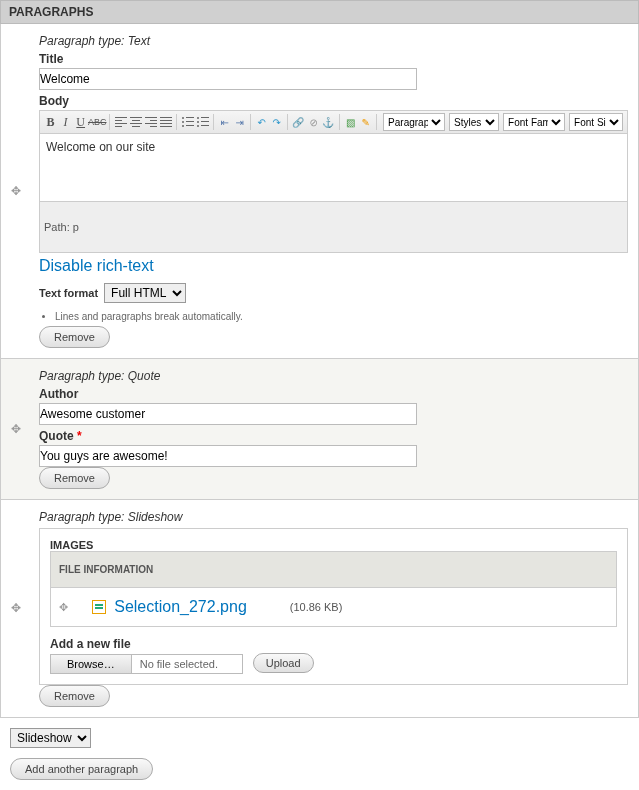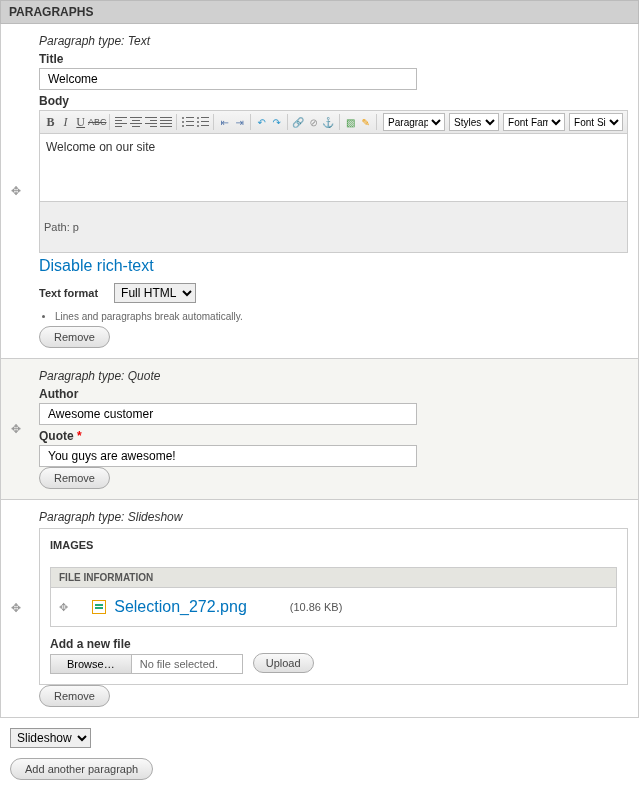--- a/index.html
+++ b/index.html
@@ -4,43 +4,43 @@
 <style>
 * { box-sizing: border-box; margin: 0; padding: 0; }
 body { font-family: "Lucida Grande", Verdana, sans-serif; font-size: 12px; color: #333; background: #fff; }
 .panel-header { background: #d0d0d0; border: 1px solid #bbb; padding: 4px 8px; font-weight: bold; font-size: 12px; }
 .item-block { border: 1px solid #ccc; border-top: none; position: relative; padding: 10px 10px 10px 38px; }
 .item-block.alt { background: #f5f5f2; }
 .drag-handle { position: absolute; left: 10px; top: 50%; transform: translateY(-50%); cursor: move; color: #999; }
 .ptype { font-style: italic; font-size: 12px; margin-bottom: 4px; }
 .field-label { font-weight: bold; font-size: 12px; margin: 4px 0 2px; display: block; }
 .required { color: #e00; }
-.text-input { width: 378px; border: 1px solid #bbb; padding: 3px 8px; font-size: 12px; font-family: inherit; background: #fff; }
+.text-input { width: 378px; border: 1px solid #bbb; padding: 3px 0; font-size: 12px; font-family: inherit; background: #fff; }
 .toolbar-box { border: 1px solid #ccc; background: #eee; margin-top: 2px; }
 .toolbar-row { background: linear-gradient(#f5f5f5,#e8e8e8); border-bottom: 1px solid #ccc; padding: 2px 4px; display: flex; align-items: center; gap: 2px; flex-wrap: nowrap; min-height: 22px; }
 .tb-btn { width: 16px; height: 16px; display: inline-flex; align-items: center; justify-content: center; font-size: 10px; color: #555; cursor: pointer; font-family: Arial; }
 .tb-btn.bold { font-weight: bold; font-family: "Times New Roman", serif; font-size: 12px; }
 .tb-btn.italic { font-style: italic; font-family: "Times New Roman", serif; font-size: 12px; }
 .tb-btn.underline { text-decoration: underline; font-family: "Times New Roman", serif; font-size: 12px; }
 .tb-btn.strike { text-decoration: line-through; font-size: 9px; }
 .tb-sep { width: 1px; height: 16px; background: #ccc; margin: 0 2px; }
 .tb-select { font-size: 10px; height: 18px; border: 1px solid #bbb; background: #fff; margin-left: 2px; }
 .editor-area { background: #fff; padding: 6px; min-height: 68px; font-size: 12px; border-bottom: 1px solid #ccc; }
 .path-row { background: #eee; padding: 19px 4px; font-size: 11px; color: #555; }
 .link { color: #0074bd; cursor: pointer; font-size: 16px; }
-.format-row { margin: 8px 0; display: flex; align-items: center; gap: 16px; }
+.format-row { margin: 8px 0; display: flex; align-items: center; gap: 6px; }
 .format-label { font-weight: bold; font-size: 11px; }
 .select-sm { font-size: 12px; border: 1px solid #999; padding: 1px 2px; }
 .hint-list { font-size: 10px; color: #666; margin: 4px 0 4px 16px; list-style: disc; }
 .btn { background: linear-gradient(#f9f9f9,#e0e0e0); border: 1px solid #aaa; border-radius: 12px; padding: 4px 14px; font-size: 11px; color: #444; cursor: pointer; font-family: inherit; }
 .btn-sm { background: linear-gradient(#f9f9f9,#e0e0e0); border: 1px solid #aaa; border-radius: 10px; padding: 3px 12px; font-size: 11px; color: #444; cursor: pointer; font-family: inherit; }
 .images-box { border: 1px solid #ccc; padding: 10px; margin-top: 4px; }
-.images-title { font-weight: bold; font-size: 11px; margin-bottom: 16px; }
+.images-title { font-weight: bold; font-size: 11px; margin-bottom: 0; }
 .file-info { border: 1px solid #ccc; }
-.file-info-header { background: #e5e5e0; border-bottom: 1px solid #ccc; padding: 4px 8px; font-size: 10px; font-weight: bold; color: #555; }
+.file-info-header { background: #e5e5e0; border-bottom: 1px solid #ccc; padding: 12px 8px; font-size: 10px; font-weight: bold; color: #555; }
 .file-row { padding: 10px 8px; display: flex; align-items: center; gap: 8px; font-size: 11px; }
 .file-icon { width: 14px; height: 14px; display: inline-block; background: #fff; border: 1px solid #e8a000; position: relative; }
 .file-icon::after { content: ""; position: absolute; top: 3px; left: 2px; right: 2px; height: 2px; background: #2a7; box-shadow: 0 3px 0 #2a7; }
 .move-mini { color: #999; cursor: move; }
 .file-size { color: #555; padding-left: 35px; }
 .add-file-row { margin-top: 10px; }
 .browse-combo { display: inline-flex; align-items: stretch; border: 1px solid #bbb; background: #fff; vertical-align: middle; }
 .browse-btn { background: linear-gradient(#f5f5f5,#ddd); border: none; border-right: 1px solid #bbb; padding: 3px 16px; font-size: 11px; cursor: pointer; font-family: inherit; }
 .browse-text { padding: 3px 8px; font-size: 11px; color: #666; min-width: 110px; }
 .file-hints { font-size: 10px; color: #777; margin-top: 4px; line-height: 1.4; }

